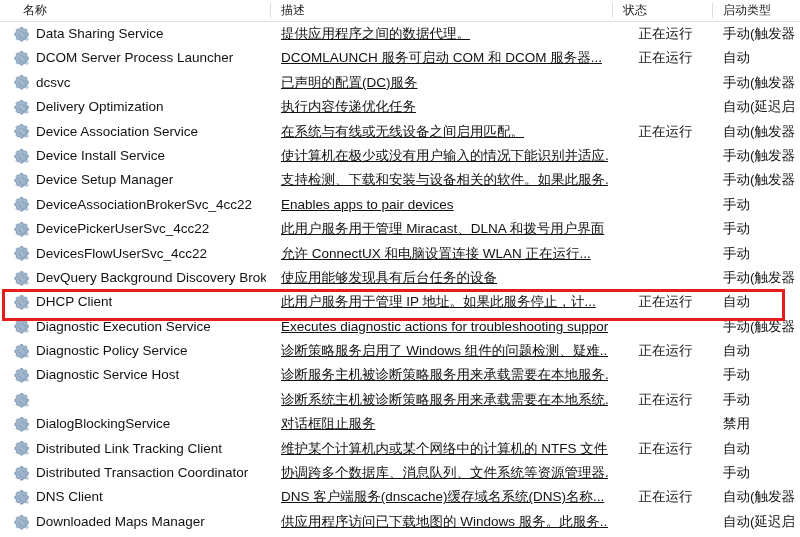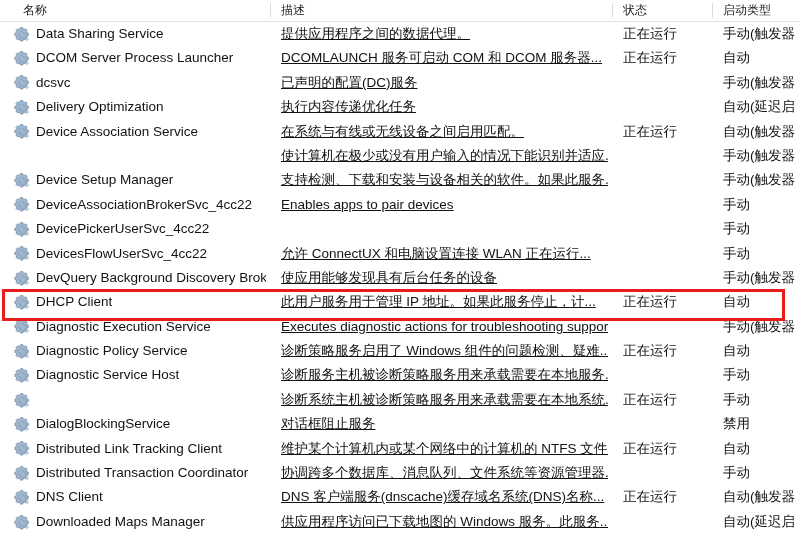--- a/index.html
+++ b/index.html
@@ -72,21 +72,21 @@
     height: 24.4px;
     line-height: 24.4px;
     font-size: 13.5px;
     color: #121212;
     white-space: nowrap;
     overflow: hidden;
     box-sizing: border-box;
   }
   .cell.col-name  { padding-left: 0; }
   .cell.col-desc  { padding-left: 9px; text-decoration: underline; }
-  .cell.col-stat  { padding-left: 9px; }
+  .cell.col-stat  { padding-left: 9px; text-align: center; }
   .cell.col-start { padding-left: 9px; }
 
   .name-wrap {
     display: flex;
     align-items: center;
     height: 24.4px;
   }
   .svc-icon {
     flex: 0 0 auto;
     width: 17px;
@@ -235,20 +235,37 @@
               </svg>
             </span>
             <span class="svc-label">Device Association Service</span>
           </div>
         </div>
         <div class="cell col-desc">在系统与有线或无线设备之间启用匹配。</div>
         <div class="cell col-stat">正在运行</div>
         <div class="cell col-start">自动(触发器</div>
       </div>
       <div class="svc-row">
+        <div class="cell col-name">
+          <div class="name-wrap">
+            <span class="svc-icon">
+              <svg width="17" height="17" viewBox="0 0 17 17" aria-hidden="true">
+                <g fill="#9fb6cc" stroke="#6f8aa6" stroke-width="0.7">
+                  <path d="M6.4 1.6h2.4l.35 1.35 1.2.5 1.2-.75 1.7 1.7-.75 1.2.5 1.2 1.35.35v2.4l-1.35.35-.5 1.2.75 1.2-1.7 1.7-1.2-.75-1.2.5-.35 1.35H6.4l-.35-1.35-1.2-.5-1.2.75-1.7-1.7.75-1.2-.5-1.2L.85 9.55v-2.4L2.2 6.8l.5-1.2-.75-1.2 1.7-1.7 1.2.75 1.2-.5z"></path>
+                </g>
+                <circle cx="7.6" cy="8.35" r="2.5" fill="#ffffff" stroke="#6f8aa6" stroke-width="0.8"></circle>
+                <g fill="#9fb6cc" stroke="#6f8aa6" stroke-width="0.5">
+                  <path d="M12.3 9.9h1.5l.25.85.75.3.75-.45 1.05 1.05-.45.75.3.75.85.25v1.5l-.85.25-.3.75.45.75-1.05 1.05-.75-.45-.75.3-.25.85h-1.5l-.25-.85-.75-.3-.75.45-1.05-1.05.45-.75-.3-.75-.85-.25v-1.5l.85-.25.3-.75-.45-.75 1.05-1.05.75.45.75-.3z" transform="translate(-1.2,-1.6) scale(0.78)"></path>
+                </g>
+                <circle cx="13.1" cy="13.0" r="1.25" fill="#ffffff" stroke="#6f8aa6" stroke-width="0.6"></circle>
+              </svg>
+            </span>
+            <span class="svc-label">Device Install Service</span>
+          </div>
+        </div>
         <div class="cell col-desc">使计算机在极少或没有用户输入的情况下能识别并适应...</div>
         <div class="cell col-stat"></div>
         <div class="cell col-start">手动(触发器</div>
       </div>
       <div class="svc-row">
         <div class="cell col-name">
           <div class="name-wrap">
             <span class="svc-icon">
               <svg width="17" height="17" viewBox="0 0 17 17" aria-hidden="true">
                 <g fill="#9fb6cc" stroke="#6f8aa6" stroke-width="0.7">
@@ -301,20 +318,21 @@
                 <circle cx="7.6" cy="8.35" r="2.5" fill="#ffffff" stroke="#6f8aa6" stroke-width="0.8"></circle>
                 <g fill="#9fb6cc" stroke="#6f8aa6" stroke-width="0.5">
                   <path d="M12.3 9.9h1.5l.25.85.75.3.75-.45 1.05 1.05-.45.75.3.75.85.25v1.5l-.85.25-.3.75.45.75-1.05 1.05-.75-.45-.75.3-.25.85h-1.5l-.25-.85-.75-.3-.75.45-1.05-1.05.45-.75-.3-.75-.85-.25v-1.5l.85-.25.3-.75-.45-.75 1.05-1.05.75.45.75-.3z" transform="translate(-1.2,-1.6) scale(0.78)"></path>
                 </g>
                 <circle cx="13.1" cy="13.0" r="1.25" fill="#ffffff" stroke="#6f8aa6" stroke-width="0.6"></circle>
               </svg>
             </span>
             <span class="svc-label">DevicePickerUserSvc_4cc22</span>
           </div>
         </div>
+        <div class="cell col-desc">此用户服务用于管理 Miracast、DLNA 和拨号用户界面</div>
         <div class="cell col-stat"></div>
         <div class="cell col-start">手动</div>
       </div>
       <div class="svc-row">
         <div class="cell col-name">
           <div class="name-wrap">
             <span class="svc-icon">
               <svg width="17" height="17" viewBox="0 0 17 17" aria-hidden="true">
                 <g fill="#9fb6cc" stroke="#6f8aa6" stroke-width="0.7">
                   <path d="M6.4 1.6h2.4l.35 1.35 1.2.5 1.2-.75 1.7 1.7-.75 1.2.5 1.2 1.35.35v2.4l-1.35.35-.5 1.2.75 1.2-1.7 1.7-1.2-.75-1.2.5-.35 1.35H6.4l-.35-1.35-1.2-.5-1.2.75-1.7-1.7.75-1.2-.5-1.2L.85 9.55v-2.4L2.2 6.8l.5-1.2-.75-1.2 1.7-1.7 1.2.75 1.2-.5z"></path>

